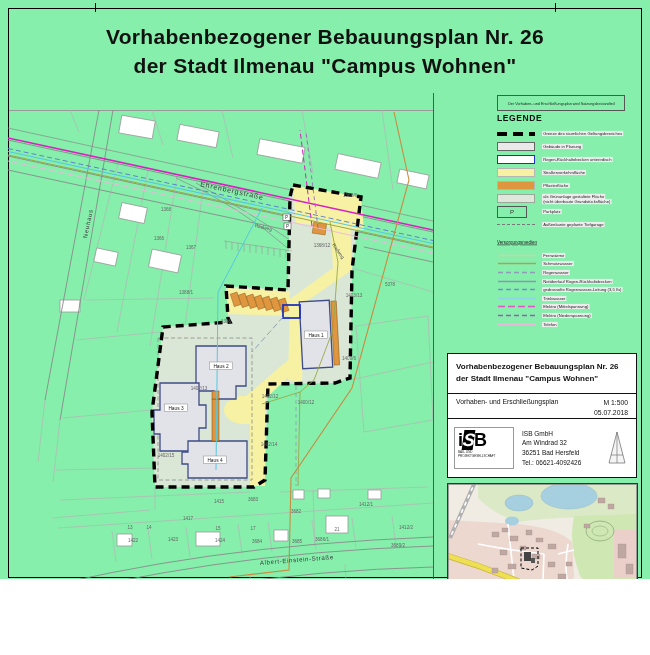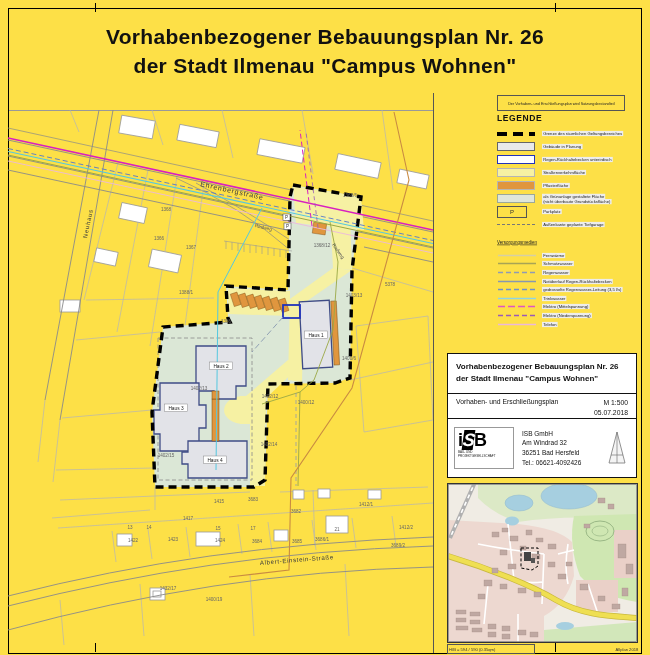--- a/index.html
+++ b/index.html
@@ -1,16 +1,16 @@
 <!DOCTYPE html>
 <html><head>
 <meta charset="utf-8">
 <style>
   html,body{margin:0;padding:0;background:#fff;}
-  .sheet{position:relative;width:650px;height:655px;background:#fde047;overflow:hidden;
+  .sheet{position:relative;width:650px;height:579px;background:#86efac;overflow:hidden;
          font-family:"Liberation Sans",sans-serif;color:#111;}
   .frame{position:absolute;left:8px;top:8px;right:8px;bottom:1px;border:1.2px solid #000;pointer-events:none;}
   .tick{position:absolute;width:1.2px;height:9px;background:#000;}
   .sheet-title{position:absolute;left:0;top:22px;width:650px;text-align:center;
                font-weight:bold;font-size:21px;line-height:29px;letter-spacing:.3px;}
   .vdiv{position:absolute;left:433px;top:93px;width:1px;height:560px;background:#555;}
   .hdiv{position:absolute;left:9px;top:110px;width:424px;height:1px;background:#999;}
   #map-svg{position:absolute;left:8px;top:93px;}
   
   .note-box{position:absolute;left:497px;top:95px;width:126px;height:14px;border:1px solid #555;

